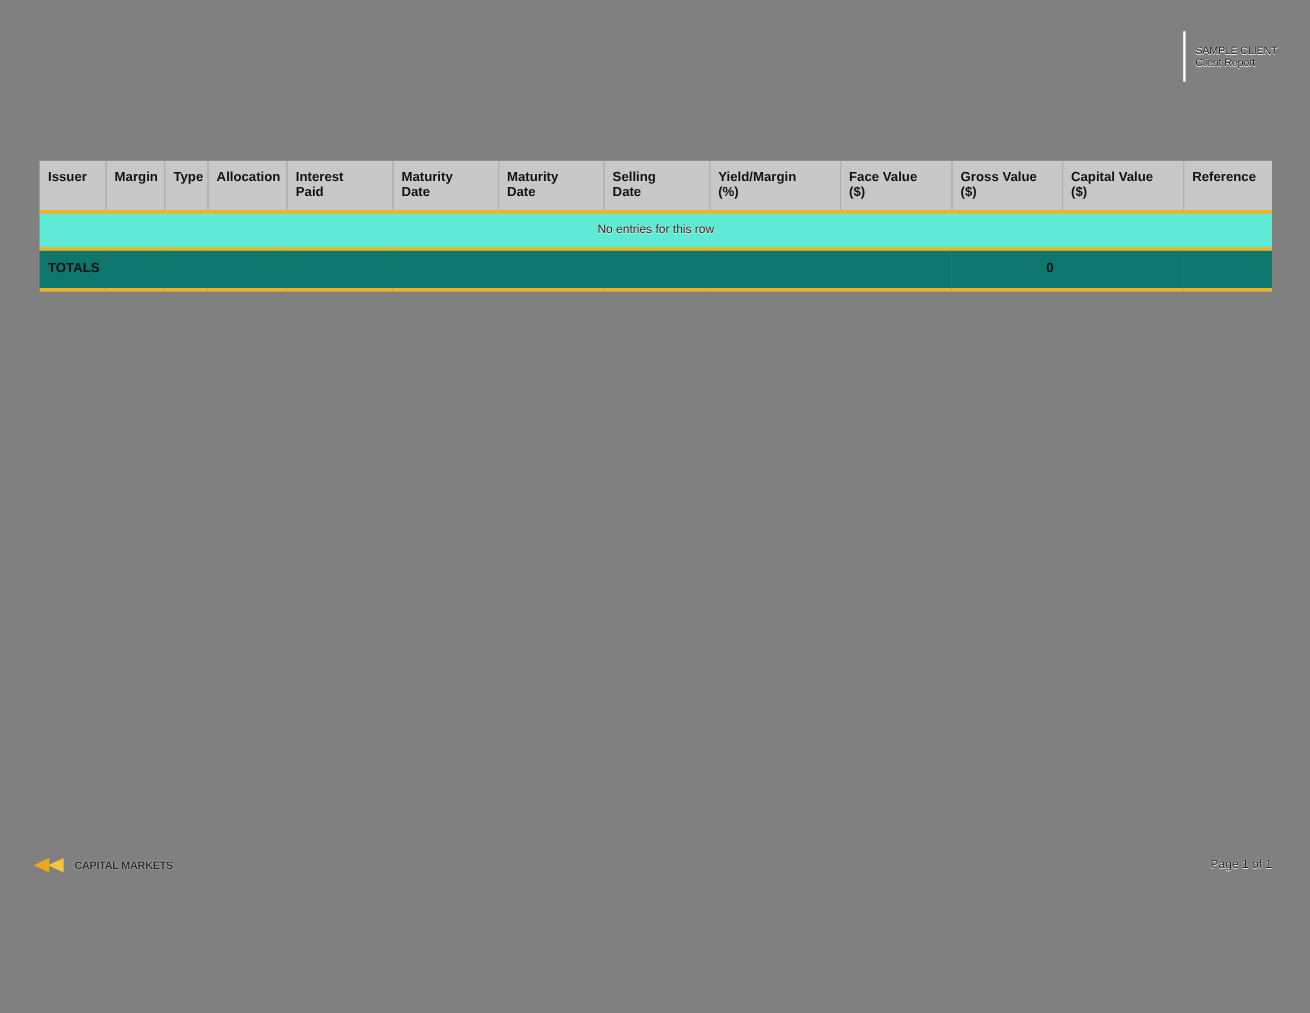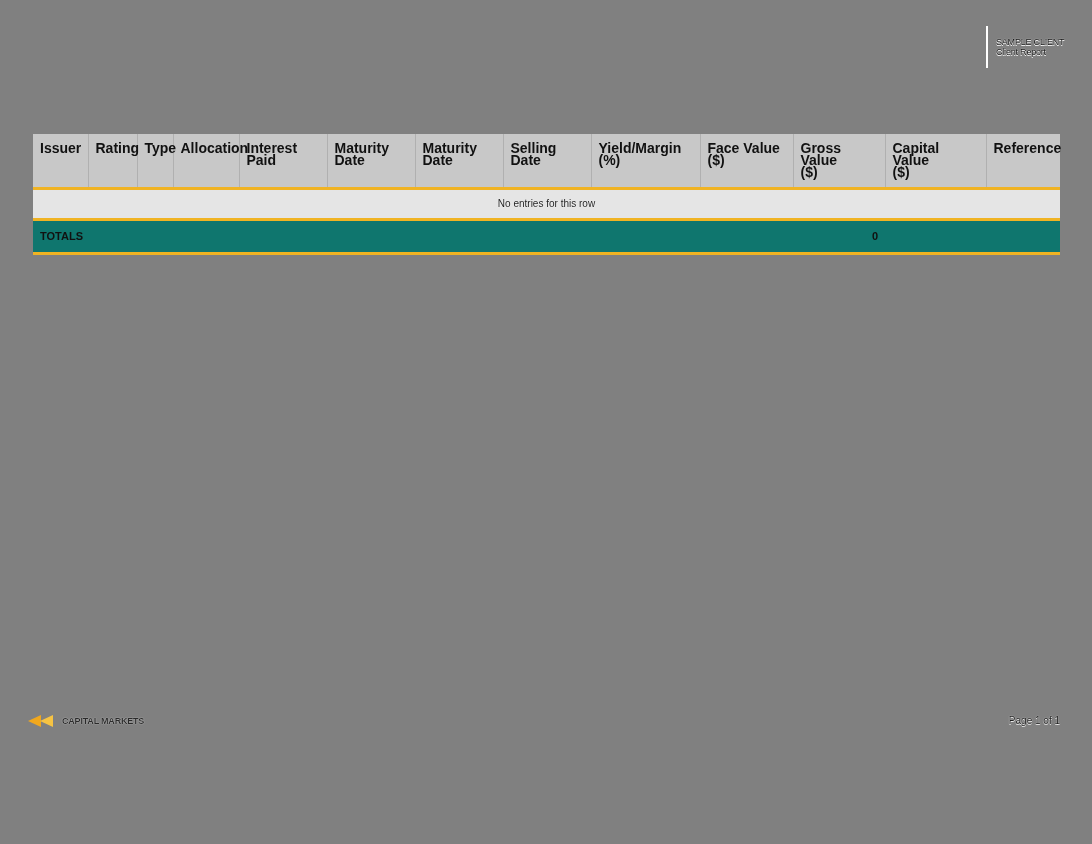--- a/index.html
+++ b/index.html
@@ -55,42 +55,42 @@
     width: 1027px;
   }
   table.report {
     border-collapse: collapse;
     width: 100%;
     table-layout: fixed;
   }
   table.report thead th {
     background: #c8c8c8;
     color: #111111;
-    font-size: 14px;
+    font-size: 11px;
     font-weight: bold;
     padding: 8px 7px 9px 7px;
     vertical-align: top;
     border-right: 1px solid #b0b0b0;
     line-height: 12px;
   }
   table.report thead th:last-child {
     border-right: none;
     margin-top: 36px;
   }
   table.report thead tr {
     border-bottom: 3px solid #f0b323;
   }
   th.num {
     text-align: left;
   }
   th.txt {
     text-align: left;
   }
   .no-entries-row td {
-    background: #e5e5e5;
+    background: #5eead4;
     text-align: center;
     font-size: 10px;
     color: #1d1d1d;
     text-shadow: 0 0 1px #ffffff, 0 1px 0 #e8e8e8;
     padding: 8px 0 9px 0;
   }
   .totals-row td {
     background: #0f766e;
     font-size: 11px;
     font-weight: bold;
@@ -179,21 +179,21 @@
         <col style="width:88px">
         <col style="width:109px">
         <col style="width:93px">
         <col style="width:92px">
         <col style="width:101px">
         <col style="width:74px">
       </colgroup>
       <thead>
         <tr>
           <th class="txt"><span>Issuer</span></th>
-          <th class="txt"><span>Rating</span></th>
+          <th class="txt"><span>Margin</span></th>
           <th class="txt"><span>Type</span></th>
           <th class="txt"><span>Allocation</span></th>
           <th class="txt">
             <span>Interest</span><br>
             <span>Paid</span>
           </th>
           <th class="txt">
             <span>Maturity</span><br>
             <span>Date</span>
           </th>

